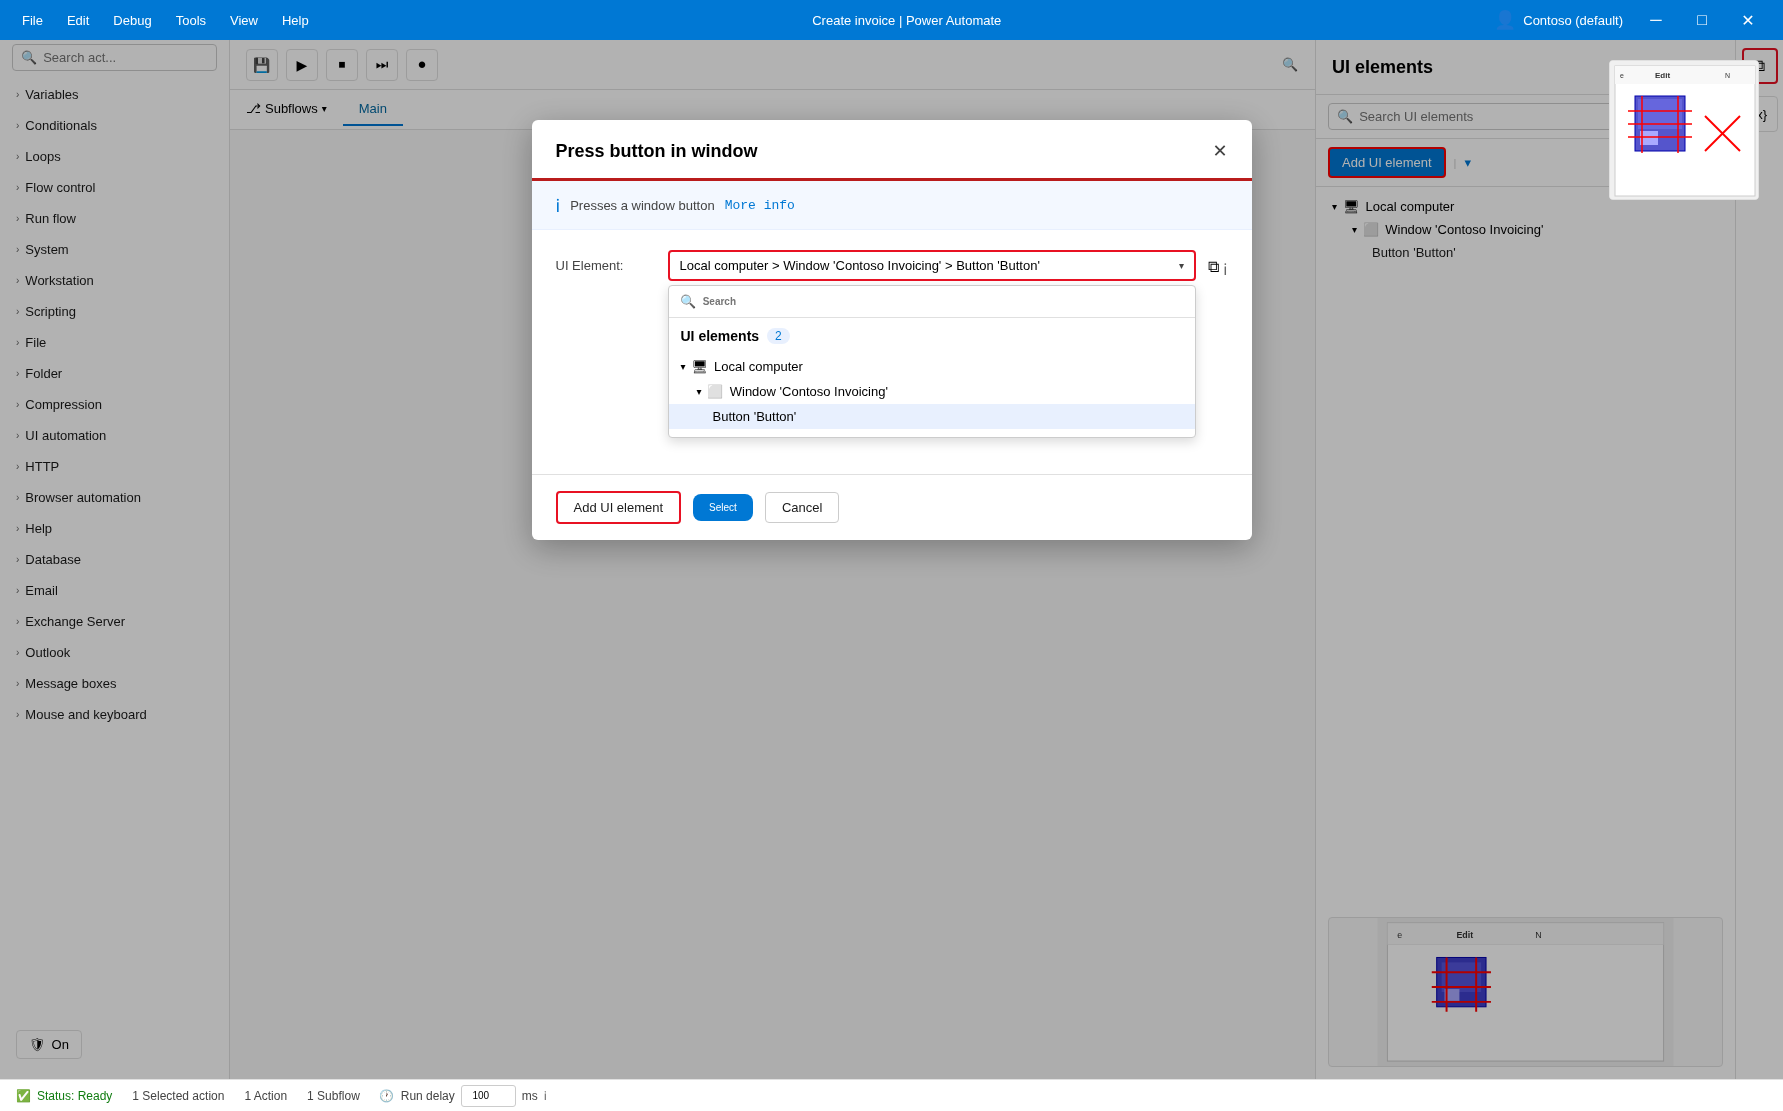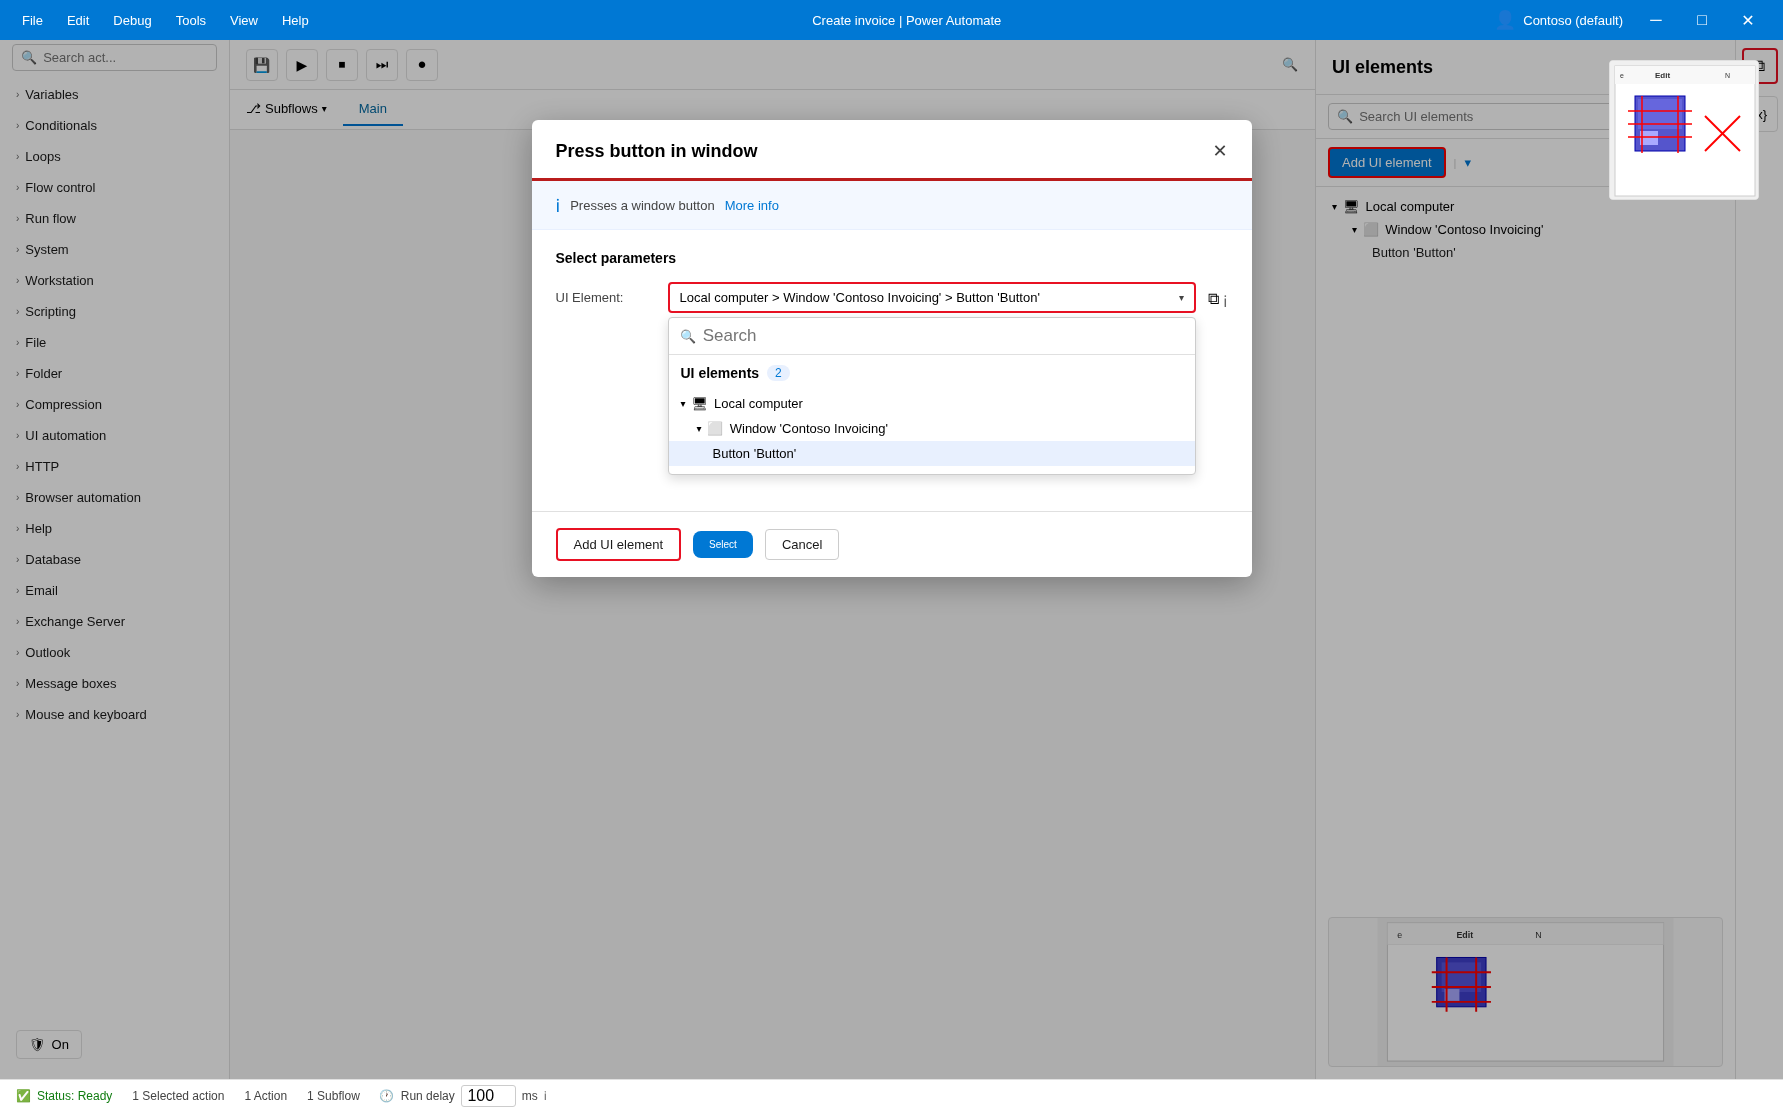--- a/index.html
+++ b/index.html
@@ -143,21 +143,21 @@
       color: #444;
     }
     .status-ready { display: flex; align-items: center; gap: 6px; color: #107c10; }
     .run-delay { display: flex; align-items: center; gap: 6px; }
     .delay-input {
       border: 1px solid #ccc;
       border-radius: 3px;
       width: 55px;
       height: 22px;
       text-align: center;
-      font-size: 16px;
+      font-size: 10px;
     }
 
     
     .ui-elements-panel {
       width: 420px;
       background: #fff;
       border-left: 1px solid #e0e0e0;
       display: flex;
       flex-direction: column;
     }
@@ -271,21 +271,21 @@
     .modal-desc {
       padding: 12px 24px;
       background: #f3f8ff;
       display: flex;
       align-items: center;
       gap: 10px;
       font-size: 13px;
       color: #444;
       border-bottom: 1px solid #e8f0fe;
     }
-    .modal-desc a { color: #0078d4; text-decoration: none; }
+    .modal-desc a { color: #0078d4; text-decoration: none; font-family: Liberation Mono, monospace; }
     .modal-body { padding: 20px 24px; }
     .modal-section-title { font-size: 14px; font-weight: 600; margin-bottom: 16px; }
 
     .form-row {
       display: flex;
       align-items: flex-start;
       margin-bottom: 16px;
       gap: 12px;
     }
     .form-label { width: 100px; padding-top: 8px; font-size: 13px; color: #444; flex-shrink: 0; }
@@ -317,22 +317,23 @@
     .dropdown-search {
       padding: 8px 12px;
       display: flex;
       align-items: center;
       gap: 6px;
       border-bottom: 1px solid #e0e0e0;
     }
     .dropdown-search input {
       border: none;
       outline: none;
-      font-size: 17px;
+      font-size: 10px;
       width: 100%;
+      font-weight: bold;
     }
     .dropdown-ui-elements {
       padding: 10px 12px;
       display: flex;
       align-items: center;
       gap: 8px;
       font-size: 14px;
       font-weight: 600;
     }
     .badge {
@@ -684,21 +685,20 @@
     <div class="modal-header">
       <span class="modal-title">Press button in window</span>
       <button class="modal-close">✕</button>
     </div>
     <div class="modal-desc">
       <span style="font-size:18px;color:#0078d4;">ℹ</span>
       <span>Presses a window button</span>
       <a href="#">More info</a>
     </div>
     <div class="modal-body">
-      <div class="modal-section-title">Select parameters</div>
       <div class="form-row">
         <div class="form-label">UI Element:</div>
         <div class="form-field">
           <div class="dropdown-field">
             <span class="dropdown-field-text">Local computer &gt; Window 'Contoso Invoicing' &gt; Button 'Button'</span>
             <span class="dropdown-field-arrow">▾</span>
           </div>
 
           <div class="dropdown-popup">
             <div class="dropdown-search">

